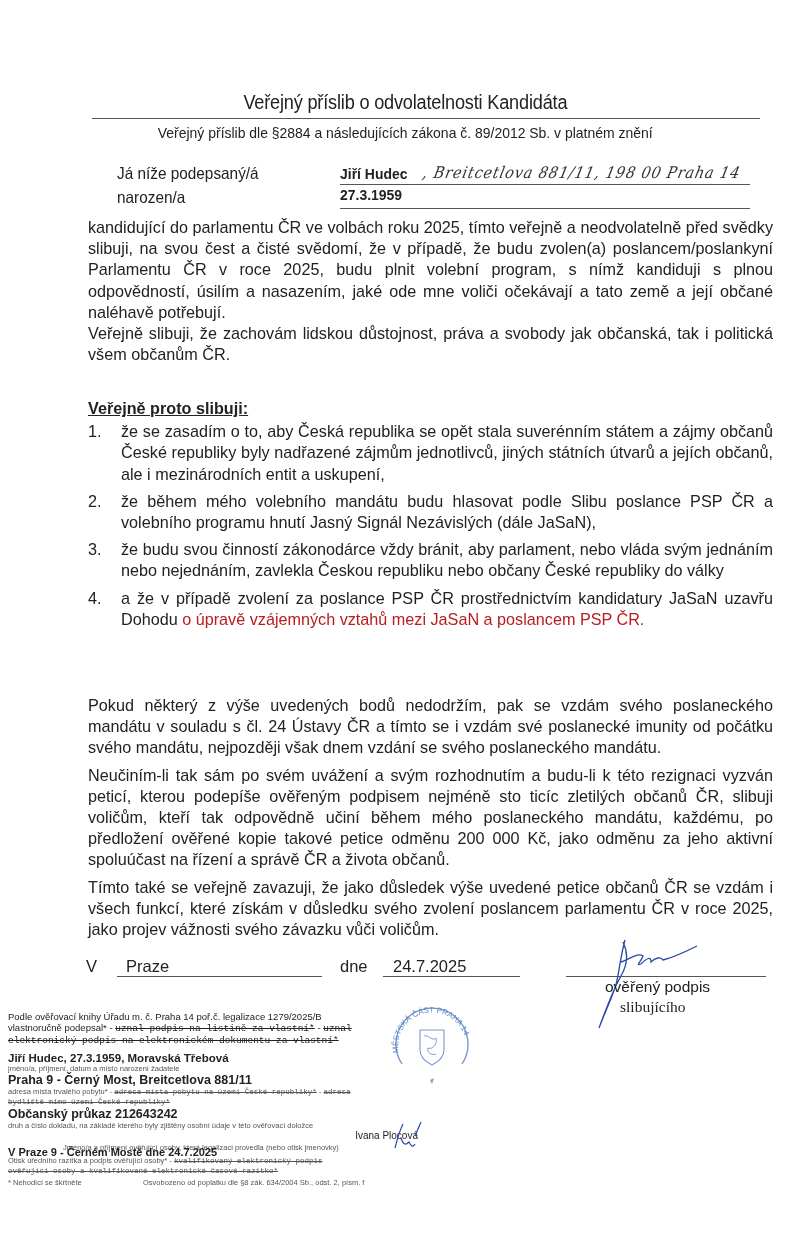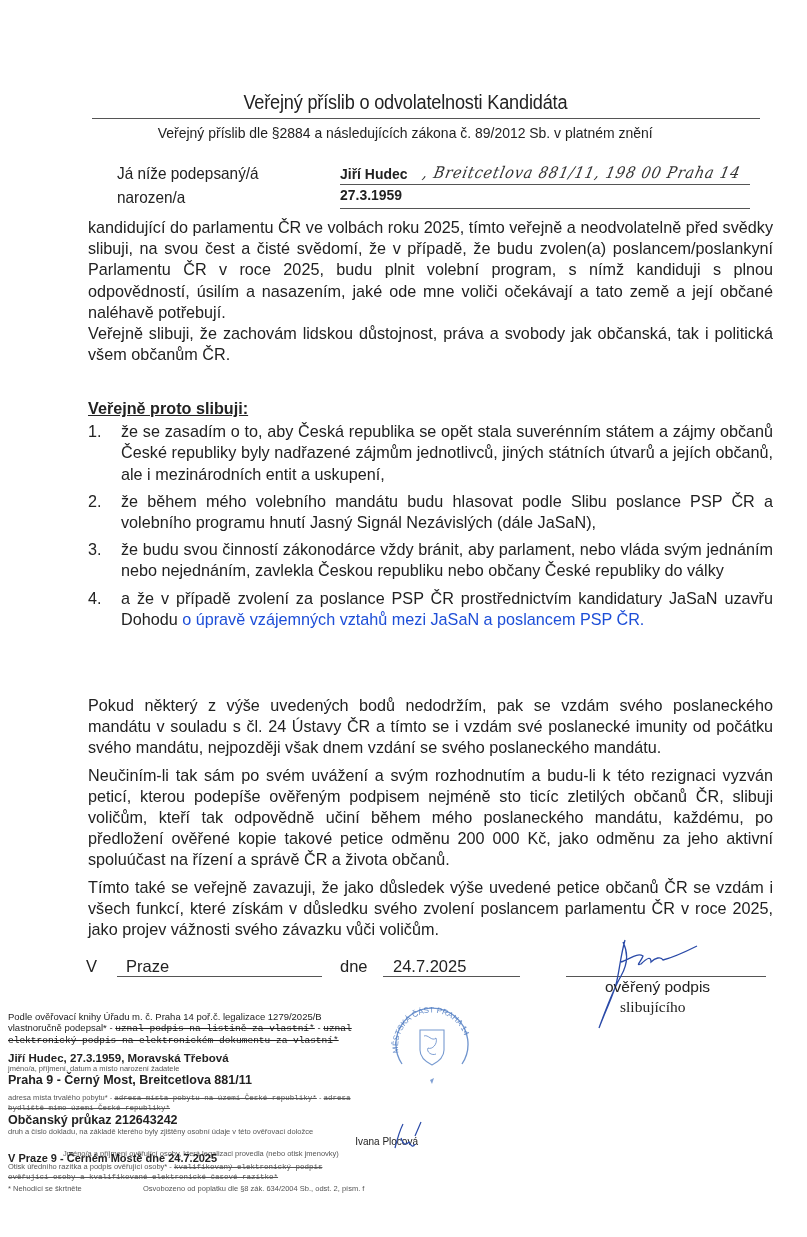--- a/index.html
+++ b/index.html
@@ -14,21 +14,21 @@
   .name { font-weight: bold; font-size: 15px; color: #222; transform: scaleX(0.93); transform-origin: 0 0; }
   .hand { font-family: "DejaVu Serif", serif; font-style: italic; font-size: 16px; color: #333; letter-spacing: 1px; transform: skewX(-12deg) scaleX(0.9); transform-origin: 0 0; }
   .rule { height: 0; border-top: 1.2px solid #555; }
 
   .body-text { left: 88px; width: 685px; font-size: 16.2px; line-height: 21.2px; color: #222; text-align: justify; }
   .body-text p { margin: 0; }
   .u { text-decoration: underline; font-weight: bold; }
   ol.promises { margin: 0; padding: 0; list-style: none; }
   ol.promises li { position: relative; padding-left: 33px; margin: 0; }
   ol.promises li .num { position: absolute; left: 0; top: 0; }
-  .slate { color: #1d4ed8; }
+  .slate { color: #b91c1c; }
 
   .sig-line-lbl { font-size: 16.5px; color: #222; }
   .footer { font-size: 10.5px; color: #222; }
   .footer .bold { font-weight: bold; }
   .tiny { font-size: 7.5px; color: #555; }
   .strike { text-decoration: line-through; font-family: Liberation Mono, monospace; }
 </style>
 </head>
 <body>
 
@@ -95,21 +95,21 @@
 <div class="abs footer" style="left:8px; top:1011px; width:380px;">
   <div style="font-size:9.5px; line-height:11px;">
     <span>Podle ověřovací knihy Úřadu m. č. Praha 14 poř.č. legalizace </span><span>1279/2025/B</span>
   </div>
   <div style="font-size:9.5px; line-height:11px;">
     <span>vlastnoručně podepsal* - </span><span class="strike">uznal podpis na listině za vlastní*</span><span> - </span><span class="strike">uznal elektronický podpis na elektronickém dokumentu za vlastní*</span>
   </div>
   <div class="bold" style="font-size:11.5px; margin-top:6px;">Jiří Hudec, 27.3.1959, Moravská Třebová</div>
   <div class="tiny">jméno/a, příjmení, datum a místo narození žadatele</div>
   <div class="bold" style="font-size:12.5px;">Praha 9 - Černý Most, Breitcetlova 881/11</div>
-  <div class="tiny" style="line-height:9px;margin-top:6px;">
+  <div class="tiny" style="line-height:9px;">
     <span>adresa místa trvalého pobytu* - </span><span class="strike">adresa místa pobytu na území České republiky*</span><span> - </span><span class="strike">adresa bydliště mimo území České republiky*</span>
   </div>
   <div class="bold" style="font-size:12.5px;">Občanský průkaz  212643242</div>
   <div class="tiny">druh a číslo dokladu, na základě kterého byly zjištěny osobní údaje v této ověřovací doložce</div>
   <div style="position:relative; height:13px;">
     <span class="bold" style="position:absolute; left:0; top:16px; font-size:11px;">V Praze 9 - Černém Mostě dne 24.7.2025</span>
     <span style="position:absolute; right:-30px; top:0; font-size:10px;">Ivana Plocová</span>
   </div>
   <div class="tiny" style="padding-left:55px; white-space:nowrap;">Jméno/a a příjmení ověřující osoby, která legalizaci provedla  (nebo otisk jmenovky)</div>
   <div class="tiny" style="margin-top:4px; line-height:9px; width:340px;">

